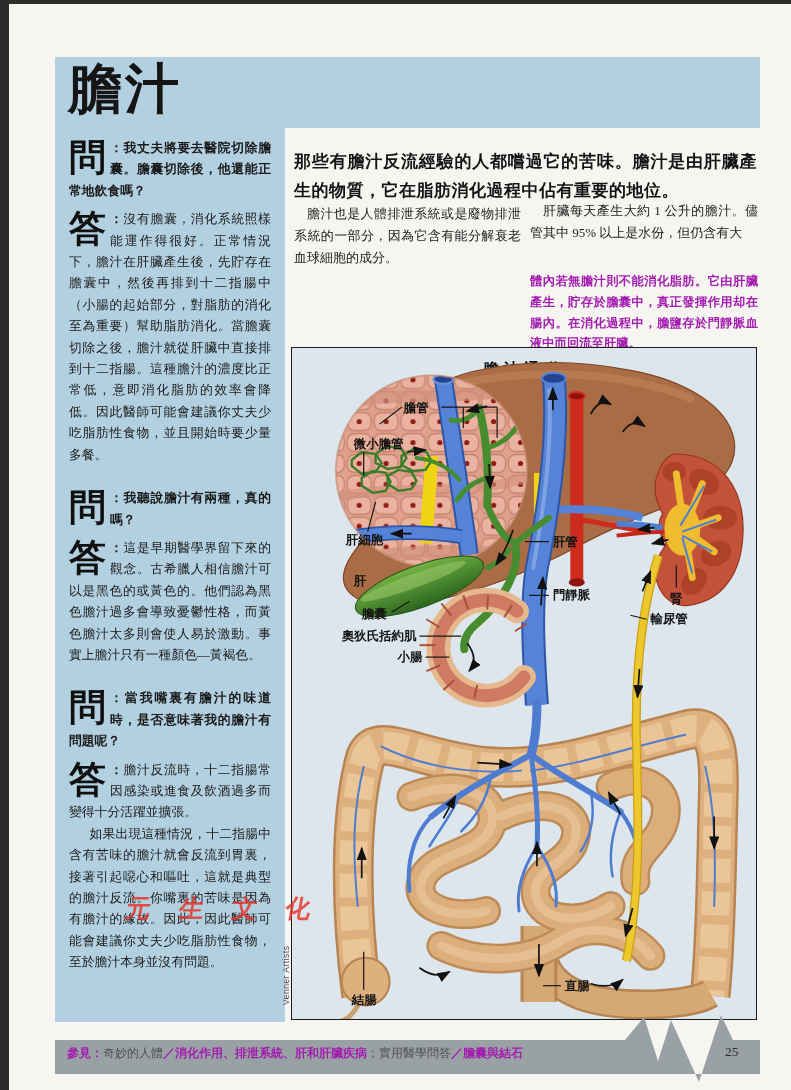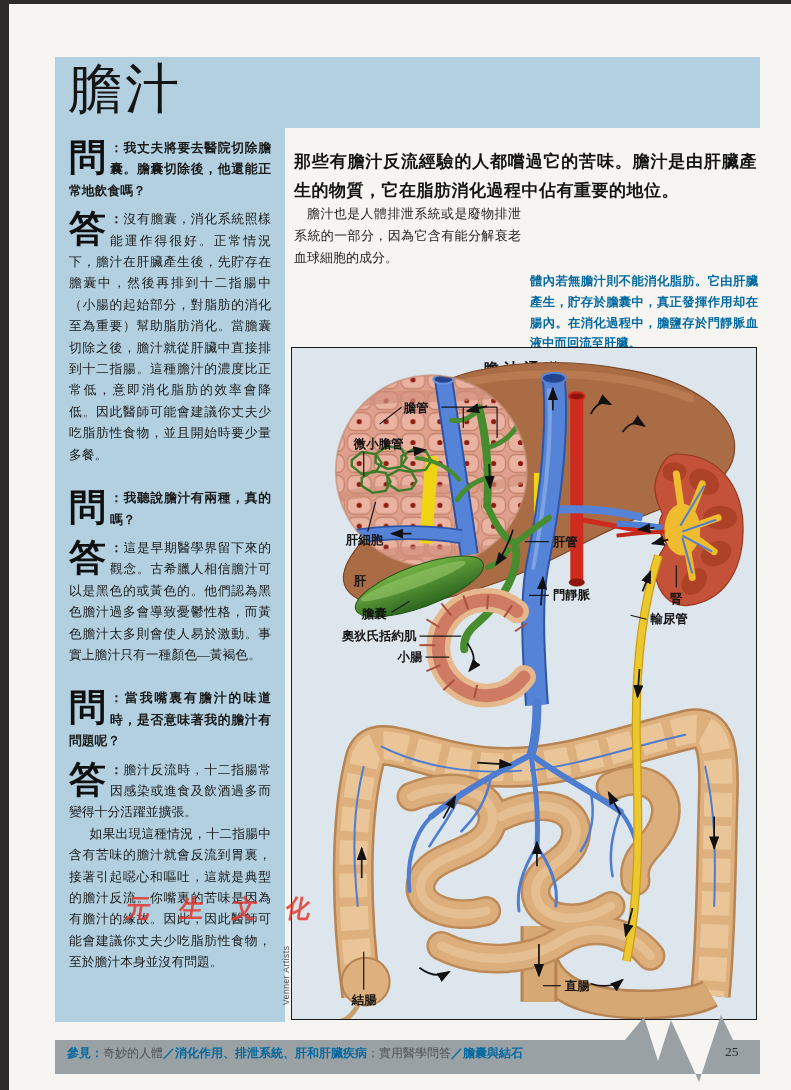--- a/index.html
+++ b/index.html
@@ -3,21 +3,21 @@
 <meta charset="utf-8">
 <style>
   html,body{margin:0;padding:0;}
   body{width:791px;height:1090px;position:relative;background:#f6f5f1;
        font-family:"Liberation Sans",sans-serif;color:#1a1a1a;overflow:hidden;}
   .edge-left{position:absolute;left:0;top:0;width:9px;height:1090px;background:#2d2c2a;}
   .edge-top{position:absolute;left:0;top:0;width:791px;height:4px;background:#2d2c2a;}
 
   
   .title-band{position:absolute;left:55px;top:57px;width:705px;height:71px;background:#b2d0e0;}
-  .page-title{position:absolute;left:13px;top:-4px;margin:0;font-size:54px;font-weight:400;
+  .page-title{position:absolute;left:13px;top:-4px;margin:0;font-size:54px;font-weight:700;
       letter-spacing:3px;color:#151515;font-family:"Liberation Serif",serif;}
   .sidebar{position:absolute;left:55px;top:128px;width:230px;height:894px;background:#b2d0e0;
       box-sizing:border-box;padding:10px 14px 0 14px;}
   .qa-block{margin-bottom:22px;}
   .q,.a{font-size:12.8px;line-height:21.4px;text-align:justify;
       font-family:"Liberation Serif",serif;}
   .q{font-weight:700;}
   .a{margin-top:7px;}
   .dc{float:left;font-size:37px;line-height:39px;font-weight:700;padding-right:4px;
       font-family:"Liberation Serif",serif;color:#101010;}
@@ -27,37 +27,37 @@
   
   .intro{position:absolute;left:294px;top:135px;width:463px;font-size:17px;line-height:29px;
       font-weight:700;text-align:justify;color:#141414;font-family:"Liberation Serif",serif;letter-spacing:.5px;margin-top:12px;}
   .bodycol{position:absolute;width:227px;font-size:13px;line-height:22.2px;text-align:justify;
       font-family:"Liberation Serif",serif;color:#1c1c1c;}
   .col1{left:294px;top:203px;}
   .col2{left:530px;top:200px;width:228px;}
   .bodycol p{margin:0;text-indent:1em;}
   .col2 h3{margin:0 0 4px 0;font-size:14.5px;font-weight:700;font-family:"Liberation Sans",sans-serif;}
   .caption{position:absolute;left:530px;top:271px;width:228px;font-size:12.3px;line-height:20.8px;
-      font-weight:700;text-align:justify;font-family:"Liberation Sans",sans-serif;color:#0369a1;}
+      font-weight:700;text-align:justify;font-family:"Liberation Sans",sans-serif;color:#a21caf;}
 
   
   .diagram-box{position:absolute;left:291px;top:347px;width:466px;height:673px;background:#dde6ec;
       border:1.6px solid #1b1b1b;box-sizing:border-box;text-align:right;}
   .diagram-box svg{display:block;width:100%;height:100%;}
   .credit{position:absolute;left:246px;top:958px;width:82px;height:12px;font-size:8.5px;color:#4a4a4a;
       transform:rotate(-90deg);letter-spacing:.5px;}
   .watermark{position:absolute;left:126px;top:892px;width:190px;font-size:25px;font-weight:700;
       color:rgba(229,49,38,.82);letter-spacing:11px;transform:skewX(-10deg);
       font-family:"Liberation Serif",serif;white-space:nowrap;}
 
   
   .footer{position:absolute;left:55px;top:1012px;width:705px;height:72px;}
   .footer svg{position:absolute;left:0;top:0;}
   .footer-text{position:absolute;left:12px;top:33px;font-size:12px;color:#23272a;white-space:nowrap;}
-  .footer-text .b{font-weight:700;color:#0369a1;margin-top:24px;}
+  .footer-text .b{font-weight:700;color:#a21caf;margin-top:24px;}
   .footer-text .lt{color:#4c5154;text-align:right;}
   .pagenum{position:absolute;left:670px;top:32px;font-size:13.5px;color:#2b2f31;
       font-family:"Liberation Serif",serif;}
 
   svg text.lbl{font-family:"Liberation Sans",sans-serif;font-size:12.5px;font-weight:600;fill:#141414;}
   svg text.dtitle{font-family:"Liberation Sans",sans-serif;font-size:15.5px;font-weight:600;
       fill:#111;letter-spacing:5px;}
 </style>
 </head>
 <body>
@@ -100,20 +100,21 @@
   </div>
 </aside>
 
 <div class="intro">那些有膽汁反流經驗的人都嚐過它的苦味。膽汁是由肝臟產生的物質，它在脂肪消化過程中佔有重要的地位。</div>
 
 <div class="bodycol col1">
   <p>膽汁也是人體排泄系統或是廢物排泄系統的一部分，因為它含有能分解衰老血球細胞的成分。</p>
 </div>
 
 <div class="bodycol col2">
+  <p>肝臟每天產生大約 1 公升的膽汁。儘管其中 95% 以上是水份，但仍含有大</p>
 </div>
 
 <div class="caption">體內若無膽汁則不能消化脂肪。它由肝臟產生，貯存於膽囊中，真正發揮作用却在腸內。在消化過程中，膽鹽存於門靜脈血液中而回流至肝臟。</div>
 
 <div class="diagram-box">
 <svg viewBox="0 0 466 673">
   <defs>
     <marker id="arr" markerWidth="9" markerHeight="7" refX="7" refY="3" orient="auto">
       <path d="M0,0 L8,3 L0,6 Z" fill="#111"></path>
     </marker>

